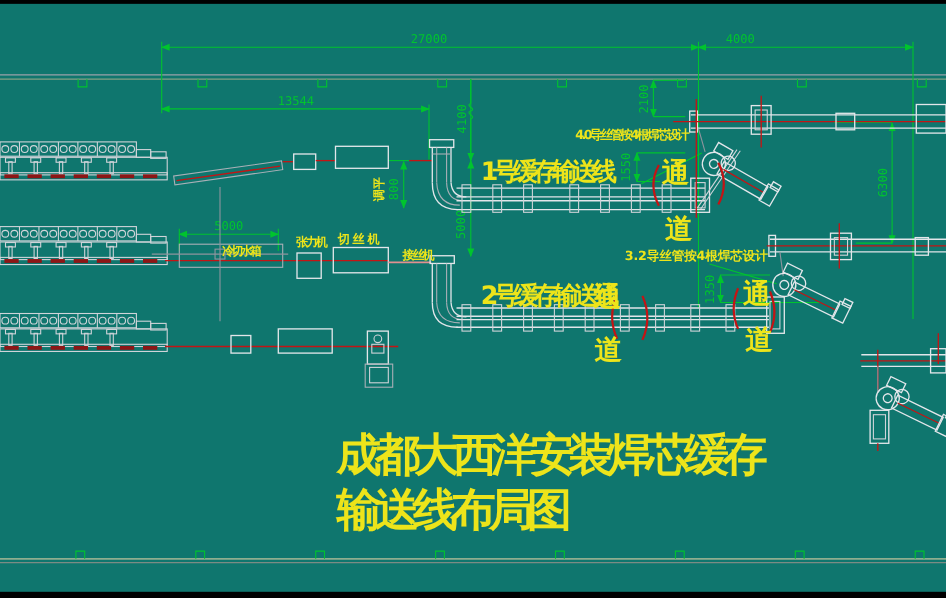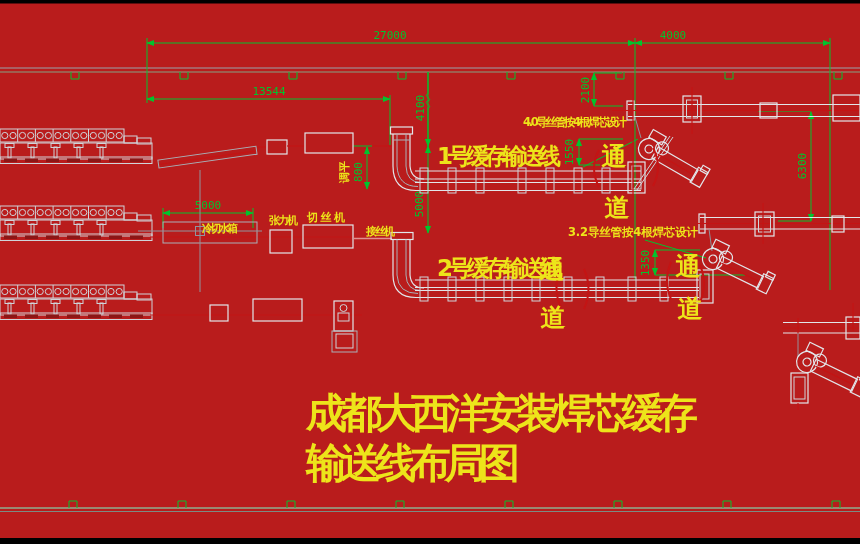--- a/index.html
+++ b/index.html
@@ -1,16 +1,16 @@
 <!DOCTYPE html>
 <html><head>
 <meta charset="utf-8">
 <style>
   html,body{margin:0;padding:0;background:#000;}
-  .stage{position:relative;width:860px;height:544px;background:#b91c1c;overflow:hidden;}
+  .stage{position:relative;width:860px;height:544px;background:#0f766e;overflow:hidden;}
   svg{display:block;}
   .w{stroke:#e2e6ea;stroke-width:1.2;fill:none;}
   .w2{stroke:#cfd4d9;stroke-width:1;fill:none;}
   .gr{stroke:#a9b0b7;stroke-width:1;fill:none;}
   .gry{stroke:#8f959e;stroke-width:1;fill:none;}
   .g{stroke:#00C42E;stroke-width:1;fill:none;}
   .r{stroke:#C41414;stroke-width:1.2;fill:none;}
   .r2{stroke:#C41414;stroke-width:2;fill:none;}
   .dr{fill:#8C1616;}
   .pk{stroke:#E09090;stroke-width:1.5;fill:none;}

